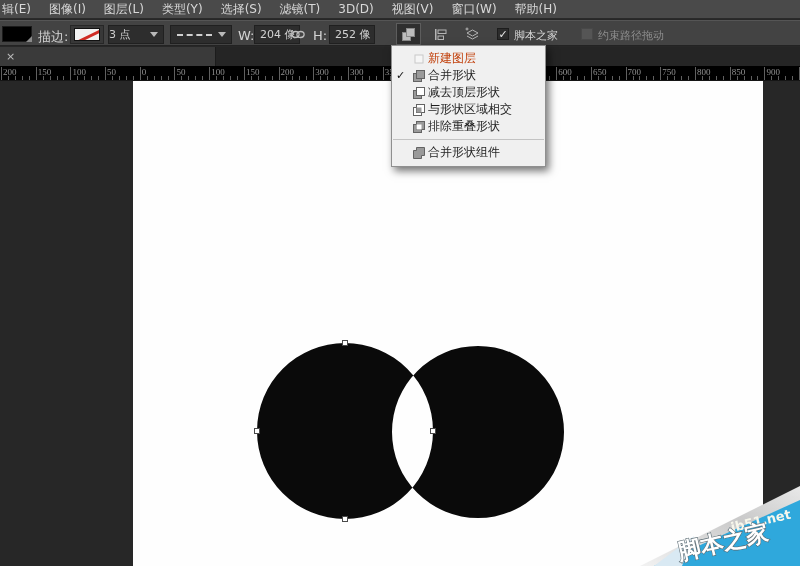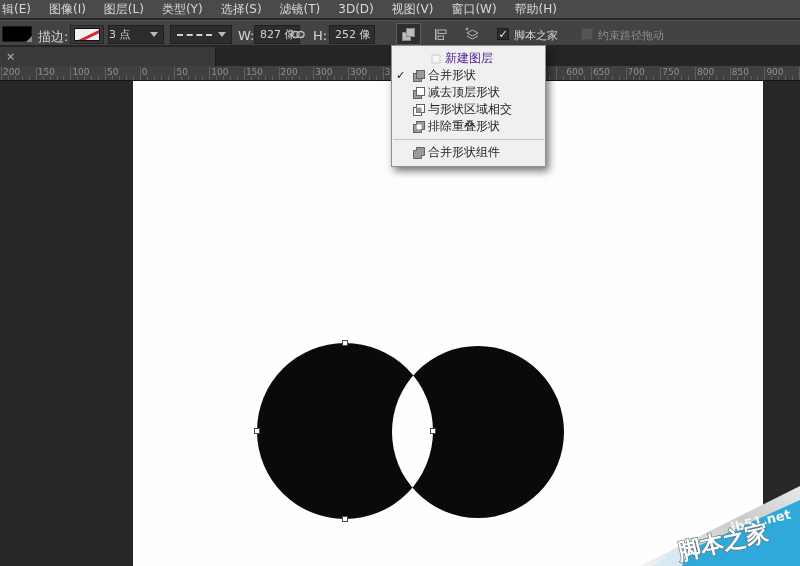--- a/index.html
+++ b/index.html
@@ -49,40 +49,40 @@
   .doctab {
     position:absolute; left:0; top:0; height:19px; width:216px;
     background:#3a3a3a; border-right:1px solid #1c1c1c;
     display:flex; align-items:center; padding:0 6px 0 2px;
     font-size:11px; color:#cecece; white-space:nowrap; overflow:hidden;
   }
   .doctab .ttl { flex:1; overflow:hidden; }
   .doctab .close { margin-left:4px; color:#bdbdbd; font-size:11px; }
 
   
-  .ruler { position:absolute; left:0; top:66px; width:800px; height:15px; background:#404040; border-bottom:1px solid #151515; overflow:hidden; }
+  .ruler { position:absolute; left:0; top:66px; width:800px; height:15px; background:#000000; border-bottom:1px solid #151515; overflow:hidden;font-family:Liberation Serif, serif; }
   .ruler .rnum { position:absolute; top:1px; font-size:9px; color:#919191; }
   .ruler .rtick { position:absolute; bottom:0; width:1px; background:#606060; }
 
   
   .canvas-area { position:absolute; left:0; top:81px; width:800px; height:485px; background:#272727; }
   .white-canvas { position:absolute; left:133px; top:0; width:630px; height:485px; background:#fefefe; }
   .shape-svg { position:absolute; left:240px; top:249px; }
 
   
   .ops-menu {
     position:absolute; left:391px; top:45px; width:155px;
     background:#f0f0f0; border:1px solid #8f8f8f;
     box-shadow:3px 4px 8px rgba(0,0,0,.55);
     padding:4px 0 5px 0; z-index:30;
   }
   .ops-menu .mi { height:17px; display:flex; align-items:center; font-size:12px; color:#1f1f1f; cursor:default; }
   .ops-menu .mi .chk { width:17px; text-align:center; font-size:11px; color:#111; font-weight:bold; }
   .ops-menu .mi .ico { width:19px; display:flex; justify-content:center; }
-  .ops-menu .mi.disabled { color:#4c1d95;margin-left:17px; }
+  .ops-menu .mi.disabled { color:#c2410c; }
   .ops-menu .mi.disabled svg { opacity:.45; }
   .ops-menu .sep { height:1px; background:#c3c3c3; margin:4px 1px; }
 
   
   .watermark { position:absolute; left:640px; top:405px; width:160px; height:80px; }
 </style>
 </head>
 <body>
 
 <div id="app">
@@ -111,21 +111,21 @@
       <span class="ddtxt">3 点</span>
       <span class="chev"></span>
     </div>
 
     <div class="dd" style="left:170px; width:62px">
       <span class="dash-glyph"></span>
       <span class="chev" style="margin-left:6px"></span>
     </div>
 
     <span class="ob-label" style="left:238px">W:</span>
-    <div class="numfield" style="left:254px">827 像</div>
+    <div class="numfield" style="left:254px">204 像</div>
 
     <svg class="link-icon" viewBox="0 0 14 9">
       <ellipse cx="4.5" cy="4.5" rx="3.6" ry="3" fill="none" stroke="#bdbdbd" stroke-width="1.3"></ellipse>
       <ellipse cx="9.5" cy="4.5" rx="3.6" ry="3" fill="none" stroke="#bdbdbd" stroke-width="1.3"></ellipse>
     </svg>
 
     <span class="ob-label" style="left:313px">H:</span>
     <div class="numfield" style="left:329px">252 像</div>
 
     <div class="obtn active" style="left:396px">
@@ -288,21 +288,21 @@
       <span class="rnum" style="left: 211.2px;">100</span>
       <span class="rnum" style="left: 245.9px;">150</span>
       <span class="rnum" style="left: 280.6px;">200</span>
       <span class="rnum" style="left: 315.3px;">300</span>
       <span class="rnum" style="left: 350px;">300</span>
       <span class="rnum" style="left: 384.7px;">350</span>
       <span class="rnum" style="left: 419.4px;">400</span>
       <span class="rnum" style="left: 454.1px;">450</span>
       <span class="rnum" style="left: 488.8px;">500</span>
       <span class="rnum" style="left: 523.5px;">550</span>
-      <span class="rnum" style="left: 558.2px; padding-left: 8px;">600</span>
+      <span class="rnum" style="left: 558.2px;">600</span>
       <span class="rnum" style="left: 592.9px;">650</span>
       <span class="rnum" style="left: 627.6px;">700</span>
       <span class="rnum" style="left: 662.3px;">750</span>
       <span class="rnum" style="left: 697px;">800</span>
       <span class="rnum" style="left: 731.7px;">850</span>
       <span class="rnum" style="left: 766.4px;">900</span>
     </div>
 
   <div class="canvas-area">
     <div class="white-canvas"></div>

